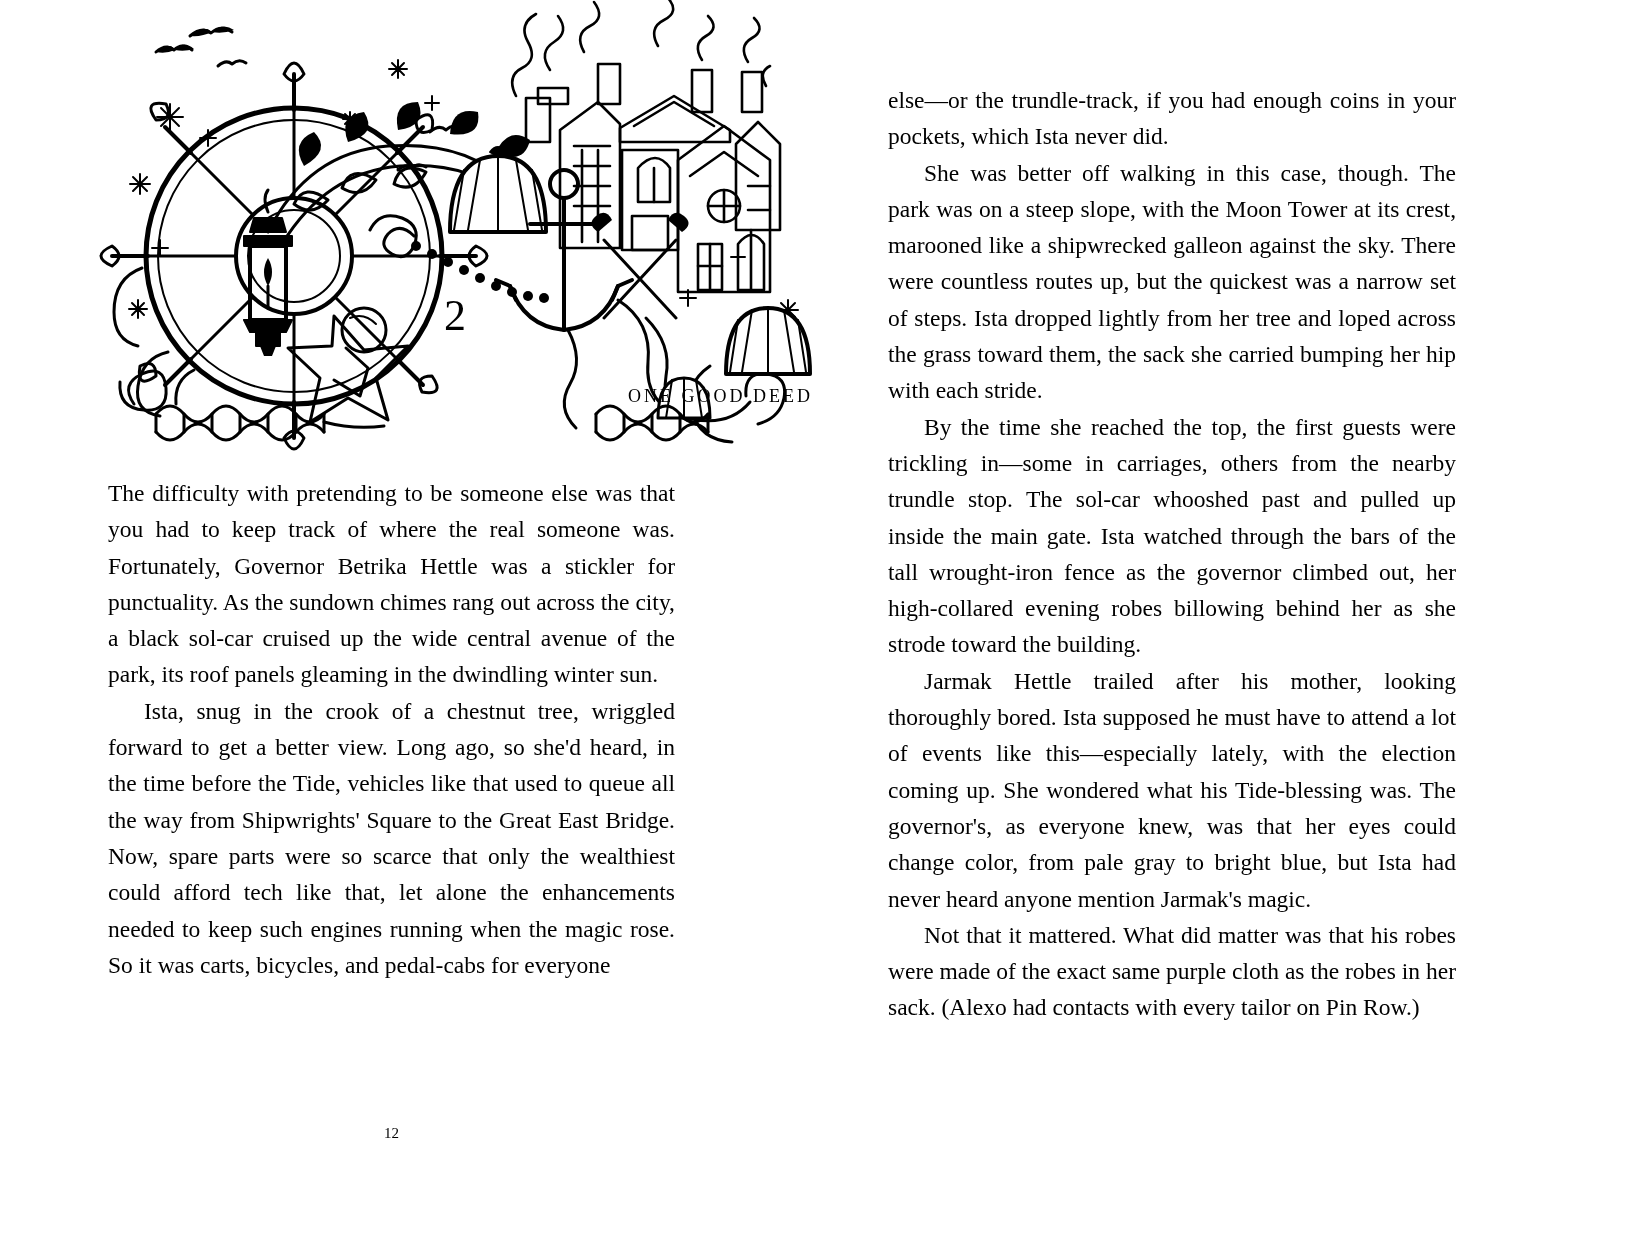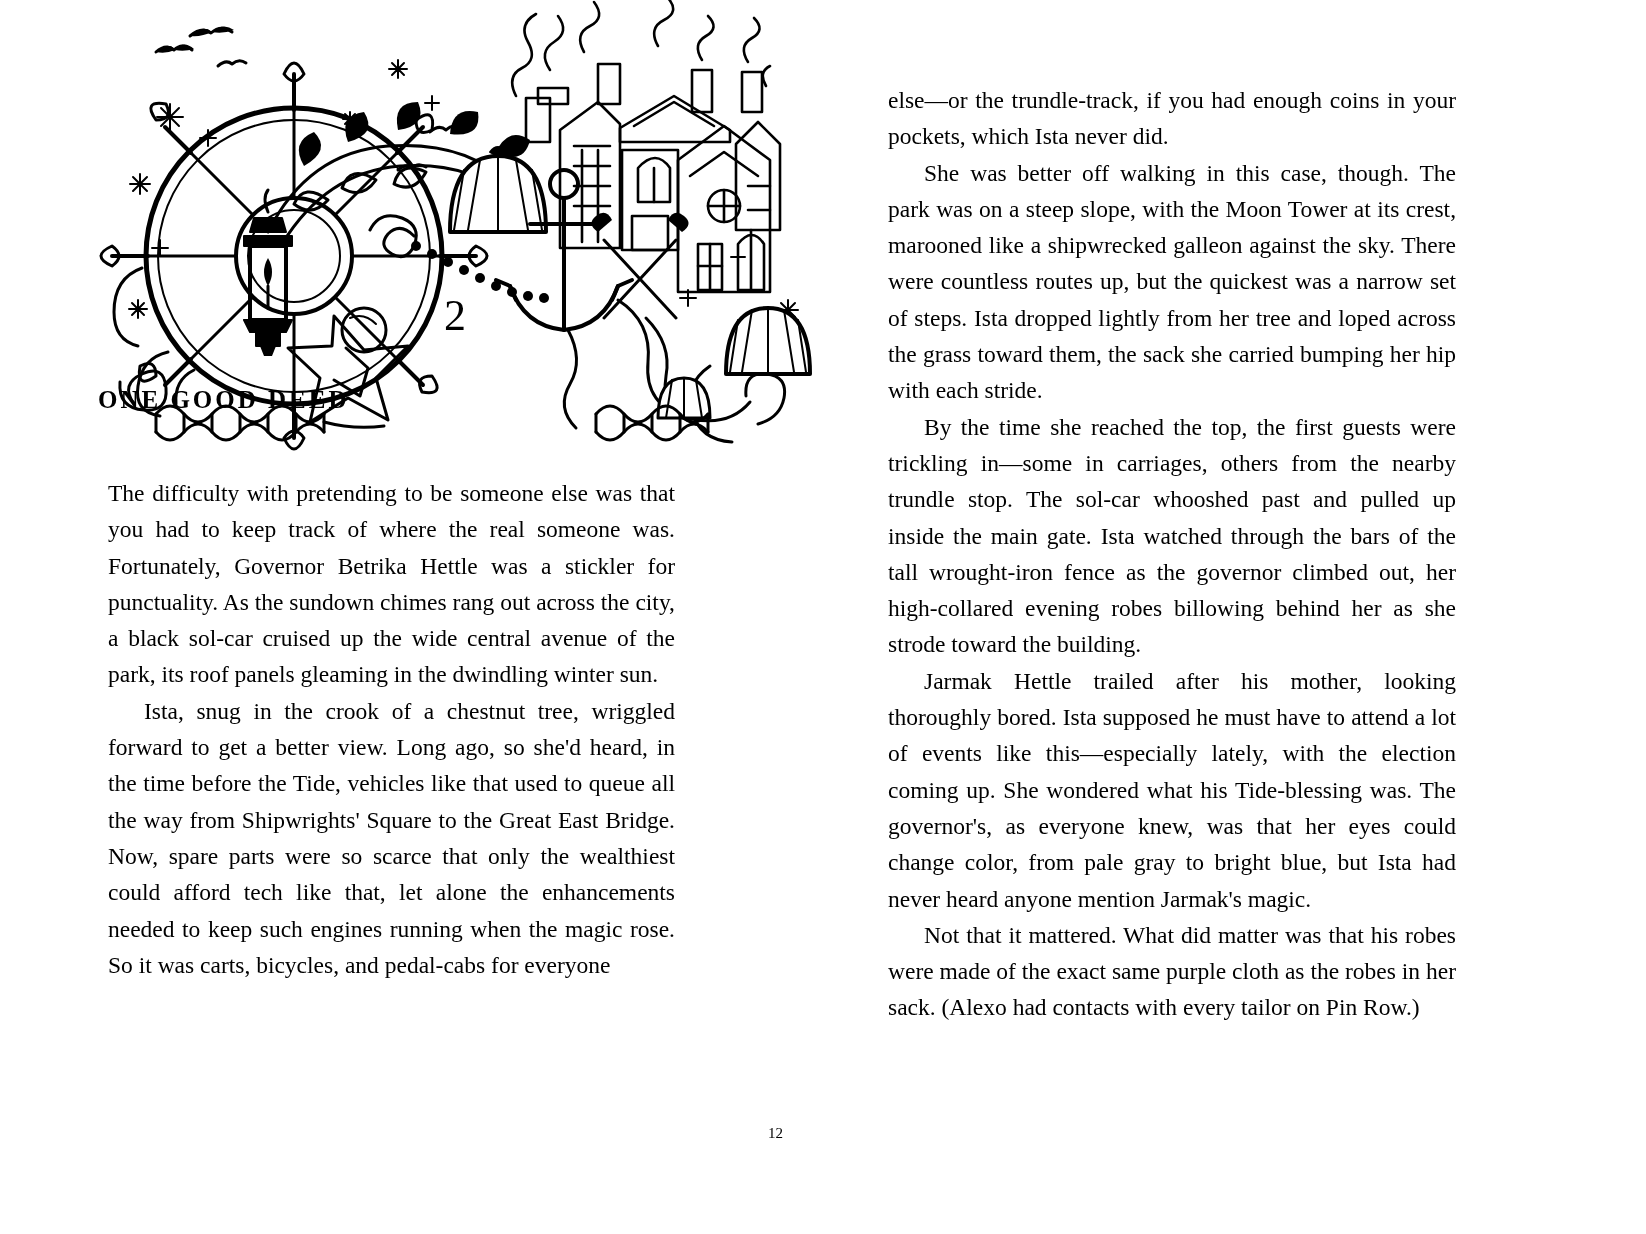--- a/index.html
+++ b/index.html
@@ -53,25 +53,24 @@
     text-align: center;
     font-size: 44px;
     font-family: "Liberation Serif", serif;
     letter-spacing: 1px;
   }
   .chapter-title {
     position: absolute;
     left: 0;
     right: 0;
     top: 386px;
-    text-align: left;
-    font-size: 25px;
+    text-align: right;
+    font-size: 18px;
     font-family: "Liberation Serif", serif;
     letter-spacing: 3px;
-    font-weight: bold;
   }
 
   
   .body-text {
     font-size: 23.5px;
     line-height: 1.545;
     text-align: justify;
     text-justify: inter-word;
     hyphens: manual;
     font-family: Liberation Serif, serif;
@@ -89,21 +88,21 @@
     text-indent: 36px;
   }
   .folio {
     position: absolute;
     bottom: 92px;
     left: 0;
     right: 0;
     text-align: center;
     font-size: 15px;
   }
-  .page-left .folio { padding-right: 40px; text-align: right; }
+  .page-left .folio { padding-right: 40px; }
   .page-right .folio { padding-right: 125px; }
 </style>
 </head>
 <body>
 
 <div class="spread">
 
   <div class="page page-left">
 
     <div class="chapter-head">

